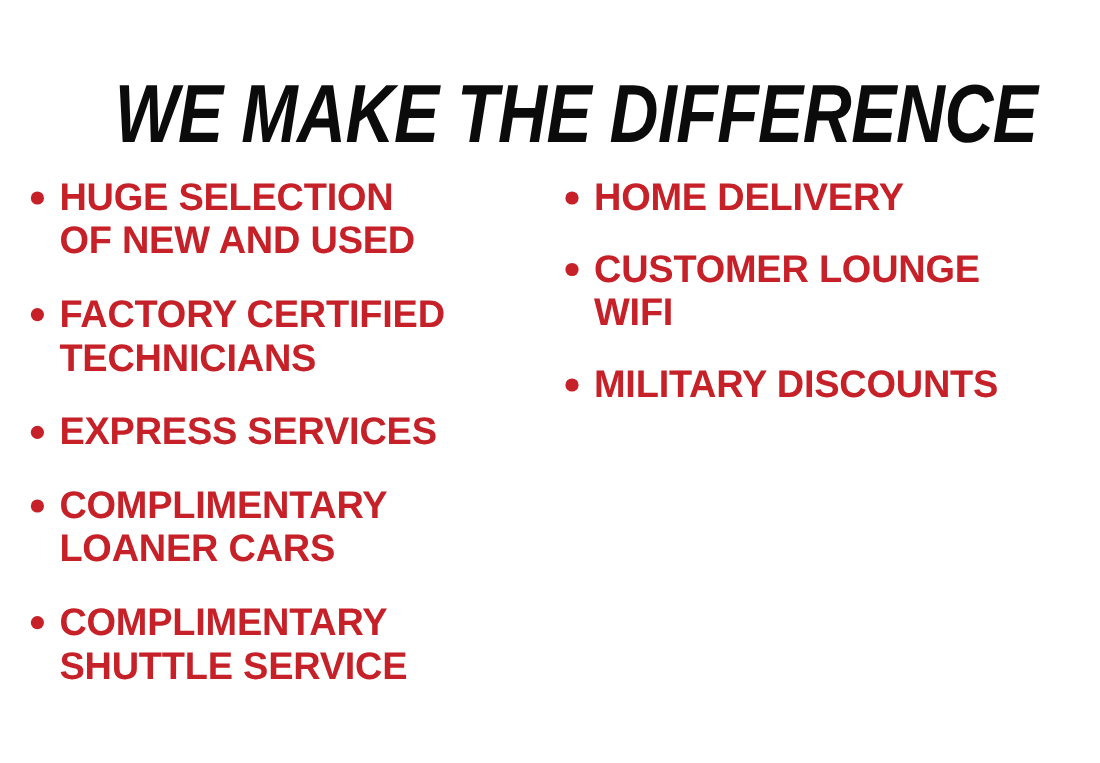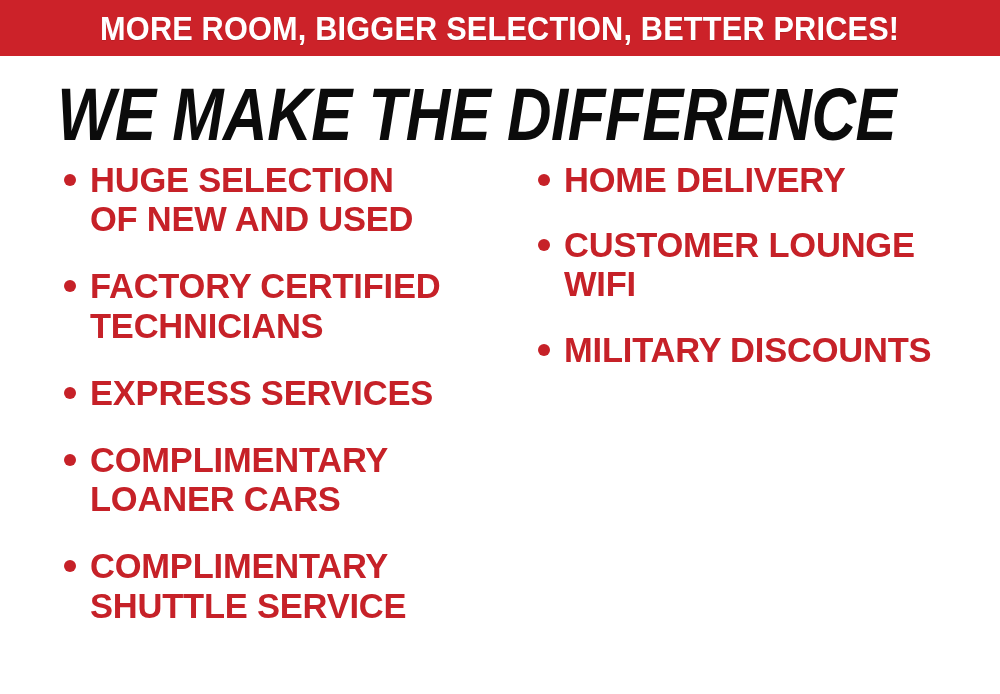--- a/index.html
+++ b/index.html
@@ -43,22 +43,21 @@
     transform-origin: center center;
     text-shadow: 0 1px 0 rgba(0,0,0,0.10);
   }
 
   
   .headline {
     position: absolute;
     left: 0;
     top: 66px;
     width: 1000px;
-    text-align: left;
-    margin-top: 11px;
+    text-align: right;
   }
   .headline-text {
     display: inline-block;
     color: #0b0b0b;
     font-family: "Liberation Sans", sans-serif;
     font-weight: 700;
     font-style: italic;
     font-size: 70px;
     line-height: 1;
     letter-spacing: -0.5px;
@@ -75,23 +74,22 @@
     width: 1000px;
     height: 534px;
     display: flex;
     align-items: flex-start;
   }
   .column {
     box-sizing: border-box;
   }
   .column.left {
     width: 500px;
-    padding-left: 16px;
+    padding-left: 28px;
     padding-right: 6px;
-    margin-left: 48px;
   }
   .column.right {
     width: 500px;
     padding-left: 14px;
     padding-right: 2px;
   }
 
   .bullet-item {
     display: flex;
     align-items: flex-start;
@@ -122,23 +120,20 @@
   .column.left .bullet-label { max-width: 450px; }
   .column.right .bullet-label { max-width: 470px; }
 
   .column.right .bullet-item { margin-bottom: 26px; }
 </style>
 </head>
 <body>
 
 <div id="poster">
 
-  <div class="banner">
-    <div class="banner-text">MORE ROOM, BIGGER SELECTION, BETTER PRICES!</div>
-  </div>
 
   <div class="headline">
     <div class="headline-text">WE MAKE THE DIFFERENCE</div>
   </div>
 
   <div class="columns">
 
     <div class="column left">
 
       <div class="bullet-item">

